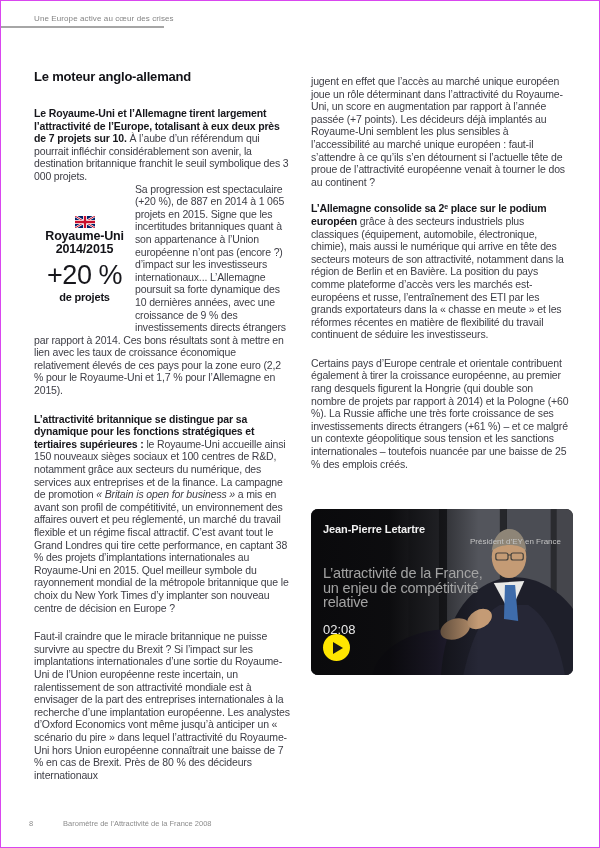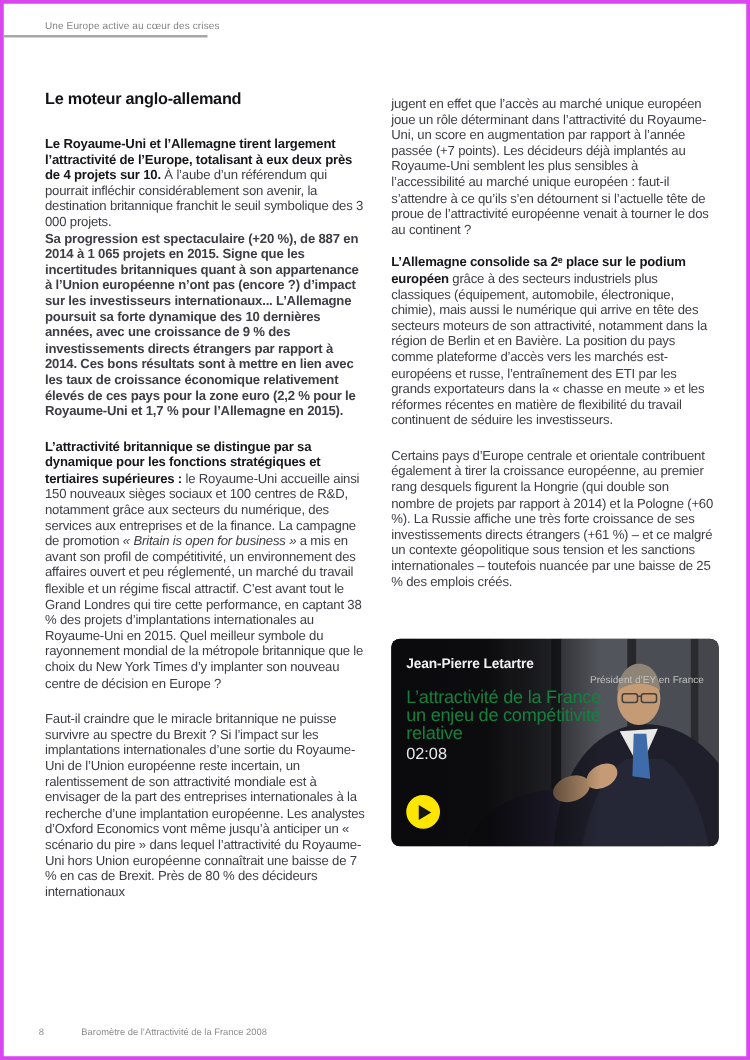--- a/index.html
+++ b/index.html
@@ -1,19 +1,19 @@
 <!DOCTYPE html>
 <html lang="fr"><head>
 <meta charset="utf-8">
 <style>
   html,body{margin:0;padding:0;background:#fff;}
   .page{
     position:relative;width:600px;height:848px;background:#ffffff;
     font-family:"Liberation Sans", sans-serif;overflow:hidden;
-    border:3px solid #d946ef;box-sizing:border-box;
+    border:1px solid #d946ef;box-sizing:border-box;
   }
   
   .rh-label{
     position:absolute;left:33px;top:13px;font-size:8px;color:#848484;
     letter-spacing:.1px;
   }
   .rh-rule{position:absolute;left:0;top:25px;width:163px;height:2px;background:#a6a6a6;}
   
   .title{
     position:absolute;left:33px;top:68px;margin:0;font-size:13px;font-weight:bold;
@@ -23,21 +23,21 @@
   .col{position:absolute;width:258px;font-size:10.5px;line-height:12.6px;color:#3d3d45;letter-spacing:-.15px;}
   .col-left{left:33px;top:106px;}
   .col-right{left:310px;top:74px;}
   .col p{margin:0 0 16px 0;}
   .col p.nogap{margin-bottom:0;}
   .col p.gap-lg{margin-bottom:14px;}
   .col b{color:#17171c;}
   .col i{}
   
   .flow::after{content:"";display:block;clear:both;}
-  .flow p{margin-bottom:16px;font-weight:bold;}
+  .flow p{margin-bottom:16px;}
   .stat-box{
     float:left;width:101px;height:140px;box-sizing:border-box;padding-top:33px;
     text-align:center;color:#121217;
   }
   .stat-box .flag{display:inline-block;line-height:0;margin-bottom:2px;}
   .stat-country,.stat-period{font-size:12.5px;font-weight:bold;line-height:13px;letter-spacing:-.2px;}
   .stat-value{font-size:27px;font-weight:400;line-height:28px;margin-top:5px;letter-spacing:-.5px;color:#17171c;}
   .stat-caption{font-size:11px;font-weight:bold;margin-top:2px;letter-spacing:-.2px;}
   
   .video-card{
@@ -45,22 +45,22 @@
     overflow:hidden;background:#111114;cursor:pointer;
   }
   .video-card .photo{position:absolute;inset:0;width:100%;height:100%;}
   .video-card .shade{
     position:absolute;inset:0;
     background:linear-gradient(90deg, rgba(8,8,10,.97) 0%, rgba(8,8,10,.93) 30%, rgba(8,8,10,.55) 48%, rgba(8,8,10,0) 64%);
   }
   .v-text{position:absolute;inset:0;padding:14px 12px;box-sizing:border-box;color:#fff;}
   .v-name{font-size:11px;font-weight:bold;color:#f1f1f1;letter-spacing:-.1px;}
   .v-role{font-size:8px;color:#c3c3c3;margin-top:2px;text-align:right;}
-  .v-title{font-size:14.5px;line-height:14.5px;font-weight:400;color:#15803d;margin-top:3px;width:178px;letter-spacing:-.2px;}
-  .v-duration{font-size:13px;color:#e9e9e9;margin-top:0;}
+  .v-title{font-size:14.5px;line-height:14.5px;font-weight:400;color:#a3a3a3;margin-top:20px;width:178px;letter-spacing:-.2px;}
+  .v-duration{font-size:13px;color:#e9e9e9;margin-top:12px;}
   .play-btn{
     position:absolute;left:12px;top:125px;width:27px;height:27px;border-radius:50%;
     background:#ffe600;display:flex;align-items:center;justify-content:center;
   }
   .play-btn .tri{
     width:0;height:0;border-top:6px solid transparent;border-bottom:6px solid transparent;
     border-left:10px solid #161616;margin-left:3px;
   }
   
   .footer{position:absolute;left:28px;top:818px;font-size:7.5px;color:#8c8c8c;}
@@ -70,23 +70,38 @@
 <body>
 
 <div class="page">
 
   <span class="rh-label">Une Europe active au cœur des crises</span>
   <div class="rh-rule"></div>
 
   <h1 class="title">Le moteur anglo-allemand</h1>
 
   <div class="col col-left">
-    <p class="nogap"><b>Le Royaume-Uni et l’Allemagne tirent largement l’attractivité de l’Europe, totalisant à eux deux près de 4 projets sur 10. </b><span>À l’aube d’un référendum qui pourrait infléchir considérablement son avenir, la destination britannique franchit le seuil symbolique des 3 000 projets.</span></p>
+    <p class="nogap"><b>Le Royaume-Uni et l’Allemagne tirent largement l’attractivité de l’Europe, totalisant à eux deux près de 7 projets sur 10. </b><span>À l’aube d’un référendum qui pourrait infléchir considérablement son avenir, la destination britannique franchit le seuil symbolique des 3 000 projets.</span></p>
 
     <div class="flow">
+      <aside class="stat-box">
+        <span class="flag">
+          <svg width="20" height="12" viewBox="0 0 60 36" aria-hidden="true">
+            <rect width="60" height="36" fill="#012169"></rect>
+            <path d="M0,0 60,36 M60,0 0,36" stroke="#ffffff" stroke-width="7"></path>
+            <path d="M0,0 60,36 M60,0 0,36" stroke="#C8102E" stroke-width="3"></path>
+            <path d="M30,0 V36 M0,18 H60" stroke="#ffffff" stroke-width="12"></path>
+            <path d="M30,0 V36 M0,18 H60" stroke="#C8102E" stroke-width="7"></path>
+          </svg>
+        </span>
+        <div class="stat-country">Royaume-Uni</div>
+        <div class="stat-period">2014/2015</div>
+        <div class="stat-value">+20 %</div>
+        <div class="stat-caption">de projets</div>
+      </aside>
       <p>Sa progression est spectaculaire (+20 %), de 887 en 2014 à 1 065 projets en 2015. Signe que les incertitudes britanniques quant à son appartenance à l’Union européenne n’ont pas (encore ?) d’impact sur les investisseurs internationaux... L’Allemagne poursuit sa forte dynamique des 10 dernières années, avec une croissance de 9 % des investissements directs étrangers par rapport à 2014. Ces bons résultats sont à mettre en lien avec les taux de croissance économique relativement élevés de ces pays pour la zone euro (2,2 % pour le Royaume-Uni et 1,7 % pour l’Allemagne en 2015).</p>
     </div>
 
     <p><b>L’attractivité britannique se distingue par sa dynamique pour les fonctions stratégiques et tertiaires supérieures : </b><span>le Royaume-Uni accueille ainsi 150 nouveaux sièges sociaux et 100 centres de R&amp;D, notamment grâce aux secteurs du numérique, des services aux entreprises et de la finance. La campagne de promotion </span><i>« Britain is open for business »</i><span> a mis en avant son profil de compétitivité, un environnement des affaires ouvert et peu réglementé, un marché du travail flexible et un régime fiscal attractif. C’est avant tout le Grand Londres qui tire cette performance, en captant 38 % des projets d’implantations internationales au Royaume-Uni en 2015. Quel meilleur symbole du rayonnement mondial de la métropole britannique que le choix du New York Times d’y implanter son nouveau centre de décision en Europe ?</span></p>
 
     <p>Faut-il craindre que le miracle britannique ne puisse survivre au spectre du Brexit ? Si l’impact sur les implantations internationales d’une sortie du Royaume-Uni de l’Union européenne reste incertain, un ralentissement de son attractivité mondiale est à envisager de la part des entreprises internationales à la recherche d’une implantation européenne. Les analystes d’Oxford Economics vont même jusqu’à anticiper un « scénario du pire » dans lequel l’attractivité du Royaume-Uni hors Union européenne connaîtrait une baisse de 7 % en cas de Brexit. Près de 80 % des décideurs internationaux</p>
   </div>
 
   <div class="col col-right">
     <p class="gap-lg">jugent en effet que l’accès au marché unique européen joue un rôle déterminant dans l’attractivité du Royaume-Uni, un score en augmentation par rapport à l’année passée (+7 points). Les décideurs déjà implantés au Royaume-Uni semblent les plus sensibles à l’accessibilité au marché unique européen : faut-il s’attendre à ce qu’ils s’en détournent si l’actuelle tête de proue de l’attractivité européenne venait à tourner le dos au continent ?</p>

